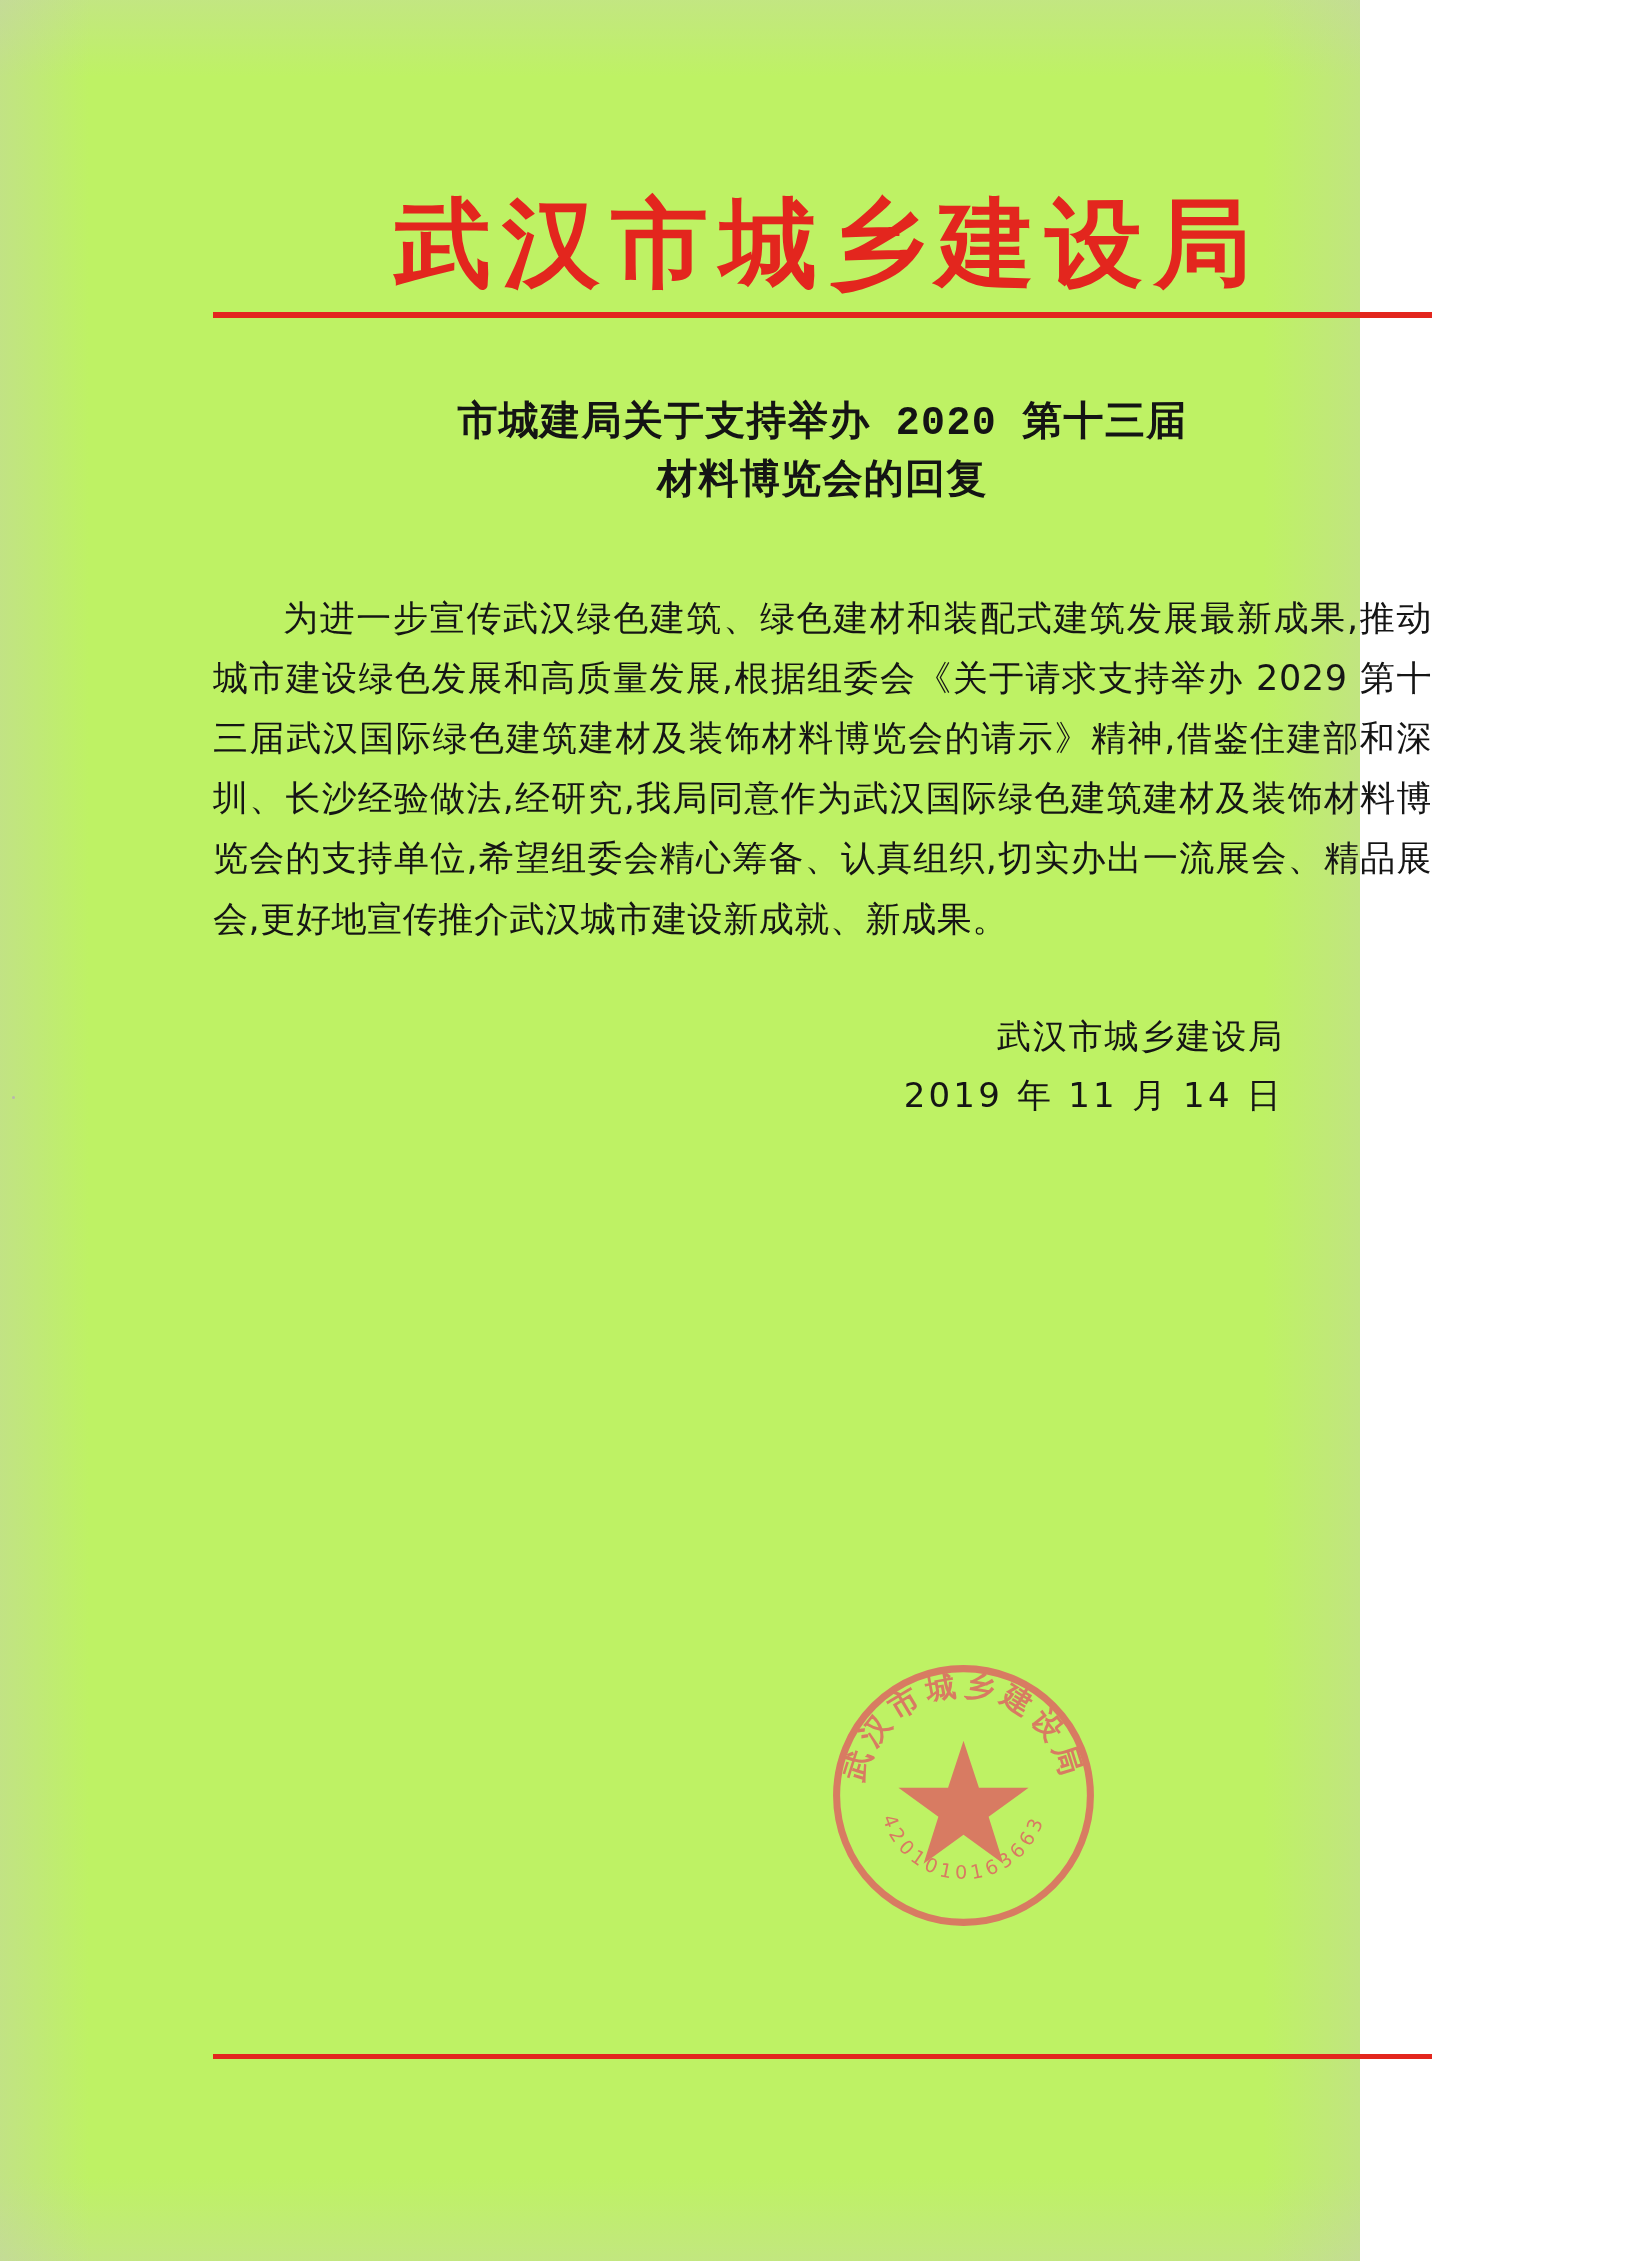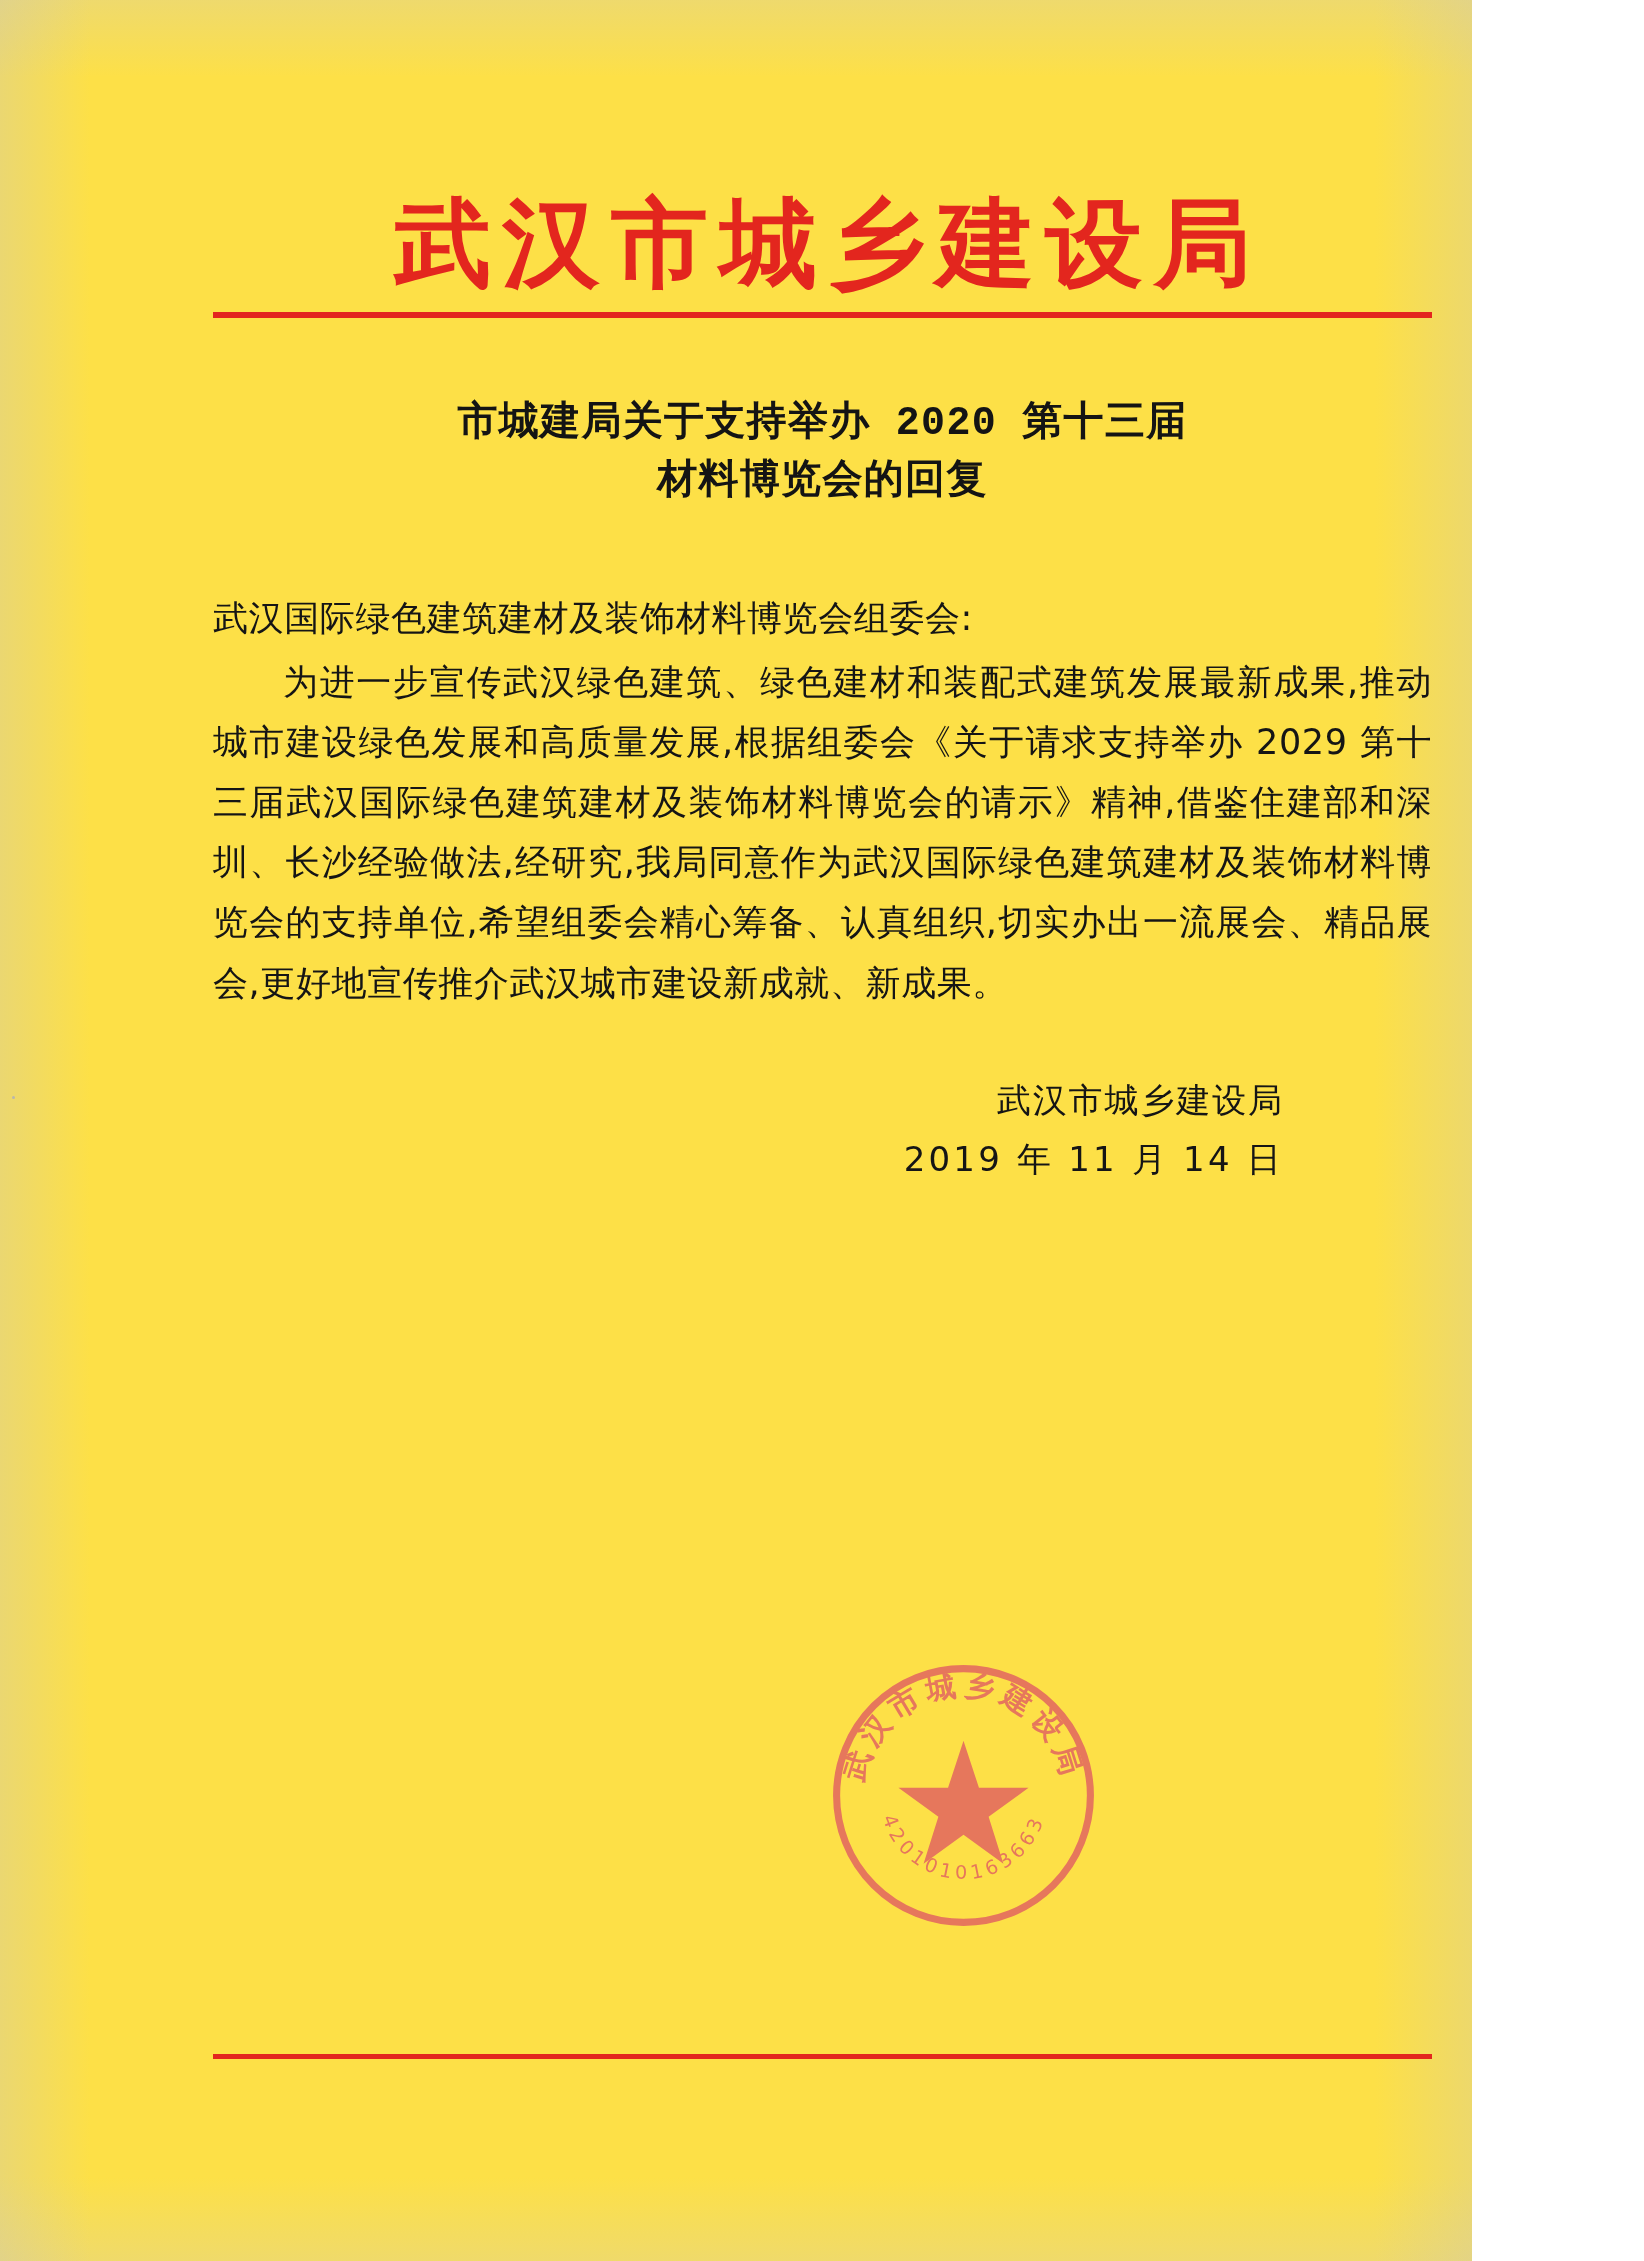--- a/index.html
+++ b/index.html
@@ -11,23 +11,23 @@
     width: 1644px;
     height: 2261px;
     font-family: "DejaVu Sans", sans-serif;
     position: relative;
     overflow: hidden;
   }
   
   .page {
     position: absolute;
     left: 0; top: 0;
-    width: 1472px;
+    width: 1360px;
     height: 2261px;
-    background: #fde047;
+    background: #bef264;
   }
   .page::before {
     content: "";
     position: absolute;
     left: 0; top: 0; right: 0; bottom: 0;
     background:
       linear-gradient(to right, rgba(200,198,192,0.35) 0px, rgba(255,255,255,0) 90px),
       linear-gradient(to left, rgba(200,198,192,0.30) 0px, rgba(255,255,255,0) 97px),
       linear-gradient(to bottom, rgba(205,203,197,0.30) 0px, rgba(255,255,255,0) 77px),
       linear-gradient(to top, rgba(205,203,197,0.28) 0px, rgba(255,255,255,0) 84px);
@@ -155,21 +155,20 @@
     <div class="letterhead">武汉市城乡建设局</div>
 
     <div class="letterhead-rule"></div>
 
     <div class="doc-title">
       <span class="tline">市城建局关于支持举办 2020 第十三届</span>
       <span class="tline">材料博览会的回复</span>
     </div>
 
     <div class="content">
-      <p>武汉国际绿色建筑建材及装饰材料博览会组委会:</p>
       <p class="indent">为进一步宣传武汉绿色建筑、绿色建材和装配式建筑发展最新成果,推动城市建设绿色发展和高质量发展,根据组委会《关于请求支持举办 2029 第十三届武汉国际绿色建筑建材及装饰材料博览会的请示》精神,借鉴住建部和深圳、长沙经验做法,经研究,我局同意作为武汉国际绿色建筑建材及装饰材料博览会的支持单位,希望组委会精心筹备、认真组织,切实办出一流展会、精品展会,更好地宣传推介武汉城市建设新成就、新成果。</p>
     </div>
 
     <div class="sign-block">
       <div>武汉市城乡建设局</div>
       <div class="sign-date">2019 年 11 月 14 日</div>
     </div>
 
   </div>
 

